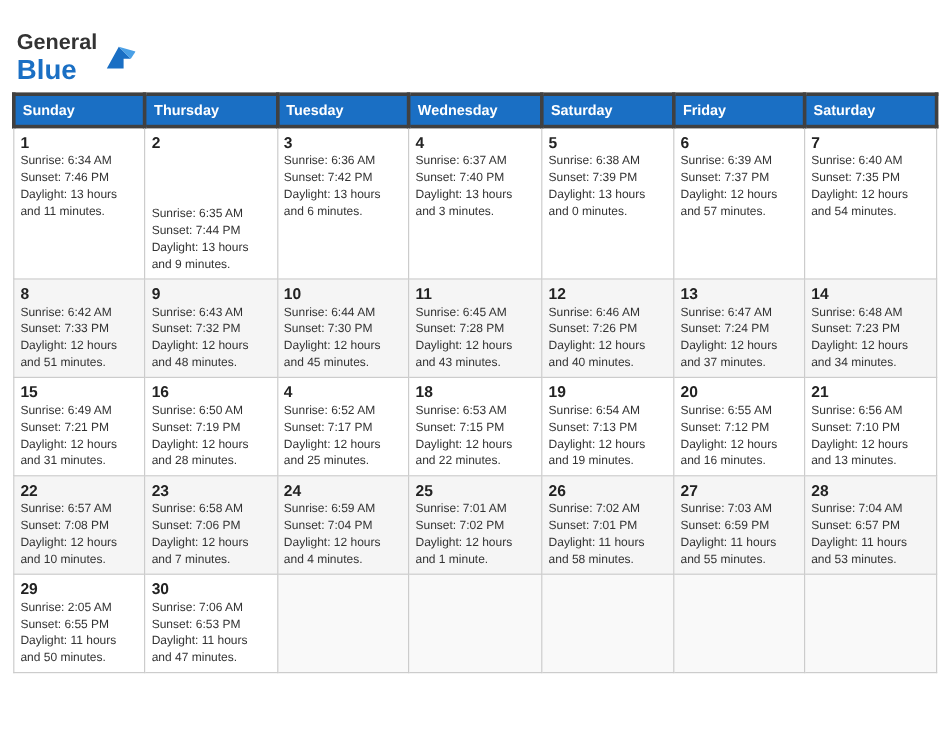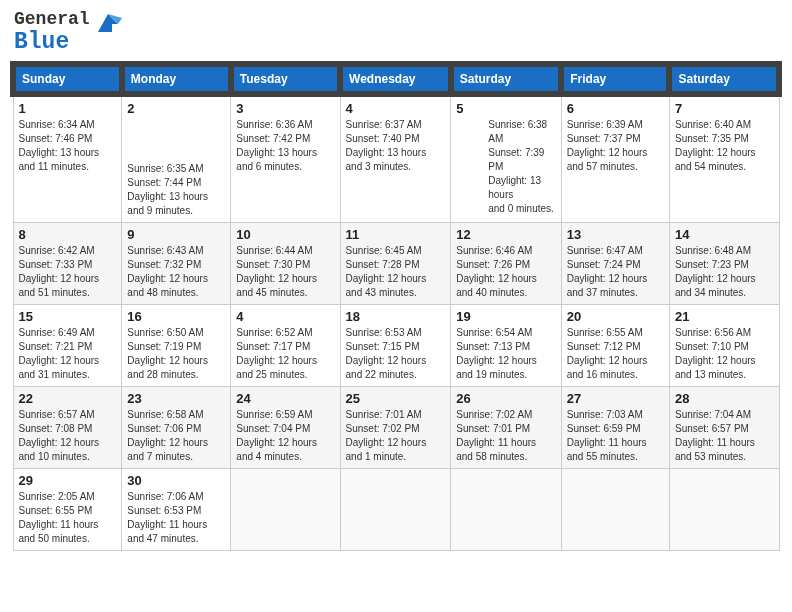--- a/index.html
+++ b/index.html
@@ -12,23 +12,22 @@
     }
     .header {
       display: flex;
       justify-content: space-between;
       align-items: flex-start;
       margin-bottom: 6px;
       padding: 0 4px;
     }
     .logo {
       display: flex;
-      align-items: flex-start;
-      margin-top: 0;
-      font-family: Liberation Mono, monospace;
+      align-items: center;
+      margin-top: 16px;
     }
     .logo-text {
       display: flex;
       flex-direction: column;
       line-height: 1.1;
     }
     .logo-general {
       font-size: 18px;
       font-weight: bold;
       color: #333;
@@ -60,21 +59,21 @@
       border-collapse: collapse;
       font-size: 10.5px;
     }
     .calendar th {
       background-color: #1a6fc4;
       color: #fff;
       text-align: left;
       padding: 5px 6px;
       font-size: 12px;
       font-weight: bold;
-      border: 6px solid #404040;
+      border: 3px solid #404040;
     }
     .calendar td {
       border: 1px solid #ccc;
       vertical-align: top;
       padding: 4px 5px;
       width: 113px;
       min-height: 70px;
       background: #fff;
     }
     .calendar tr:nth-child(even) td {
@@ -109,21 +108,21 @@
       <polygon points="4,22 14,4 24,14 18,14 18,22" fill="#1a6fc4"></polygon>
       <polygon points="14,4 24,14 28,8" fill="#4aa0e6"></polygon>
     </svg>
   </div>
 </div>
 
 <table class="calendar">
   <thead>
     <tr>
     <th>Sunday</th>
-        <th>Monday</th>
+        <th>Thursday</th>
         <th>Tuesday</th>
         <th>Wednesday</th>
         <th>Saturday</th>
         <th>Friday</th>
         <th>Saturday</th>
       </tr>
   </thead>
   <tbody id="calendar-body">
   <tr>
         <td>
@@ -149,21 +148,21 @@
         </td>
         <td>
           <span class="day-num">4</span>
           <div class="day-info" style="white-space: pre-line;">Sunrise: 6:37 AM
 Sunset: 7:40 PM
 Daylight: 13 hours
 and 3 minutes.</div>
         </td>
         <td>
           <span class="day-num">5</span>
-          <div class="day-info" style="white-space: pre-line; margin-left: 32px;">Sunrise: 6:38 AM
+          <div class="day-info" style="white-space: pre-line;">Sunrise: 6:38 AM
 Sunset: 7:39 PM
 Daylight: 13 hours
 and 0 minutes.</div>
         </td>
         <td>
           <span class="day-num">6</span>
           <div class="day-info" style="white-space: pre-line;">Sunrise: 6:39 AM
 Sunset: 7:37 PM
 Daylight: 12 hours
 and 57 minutes.</div>

